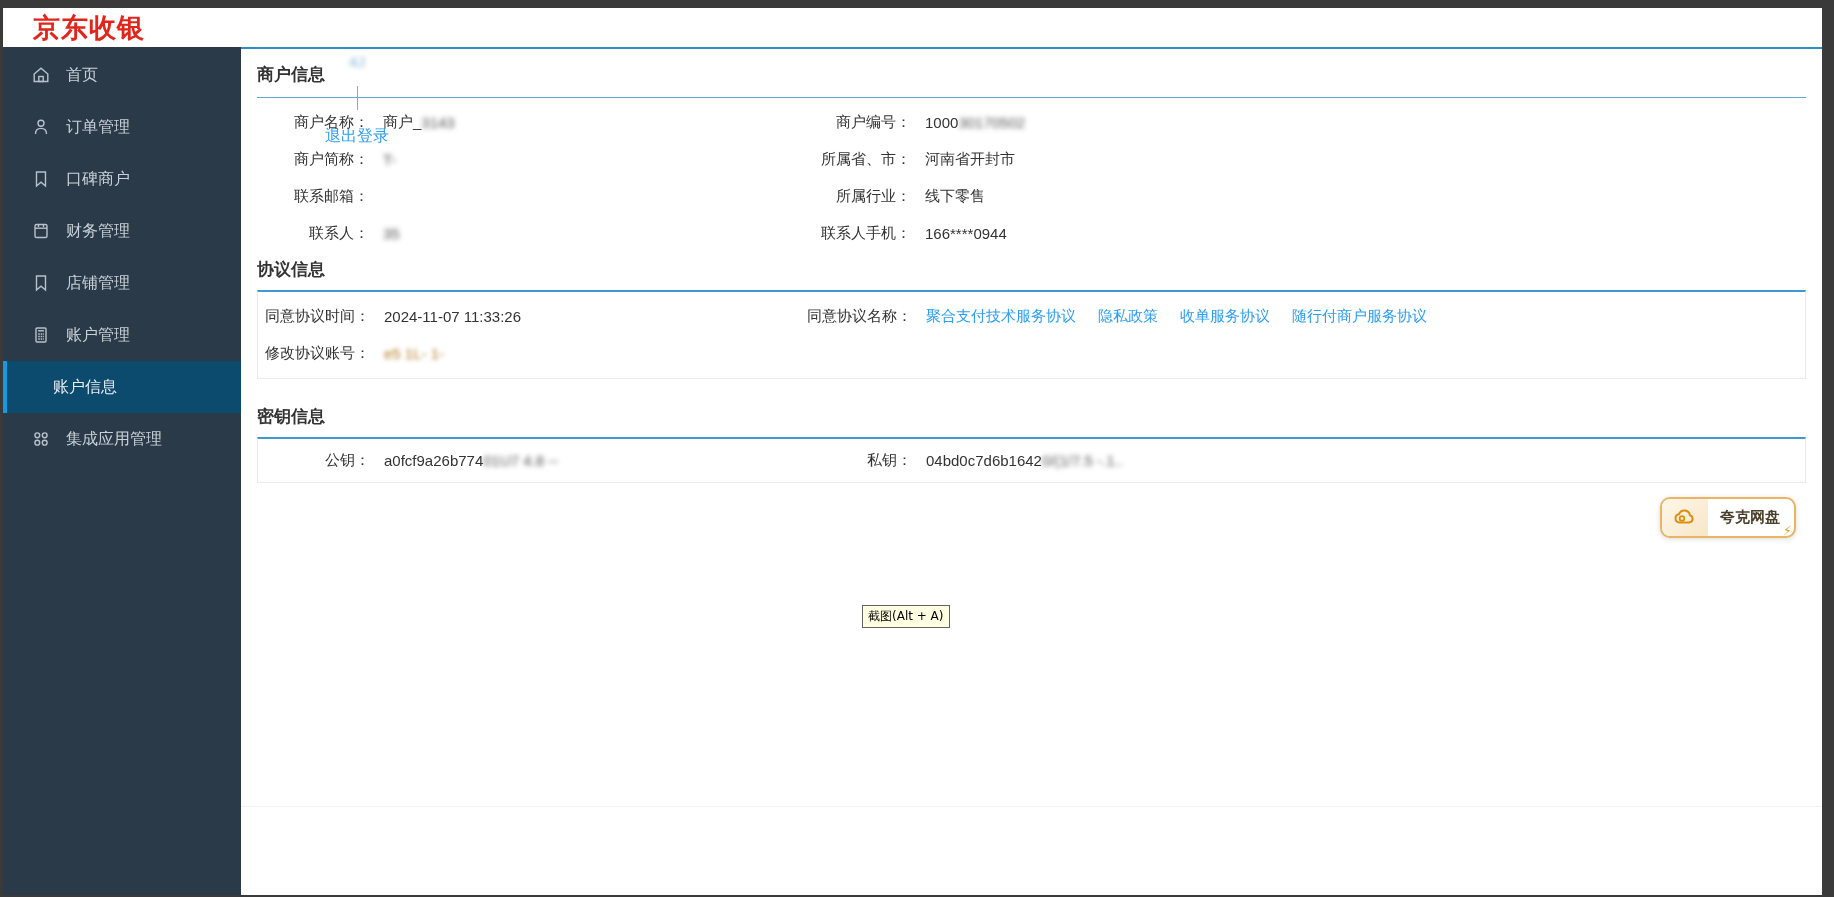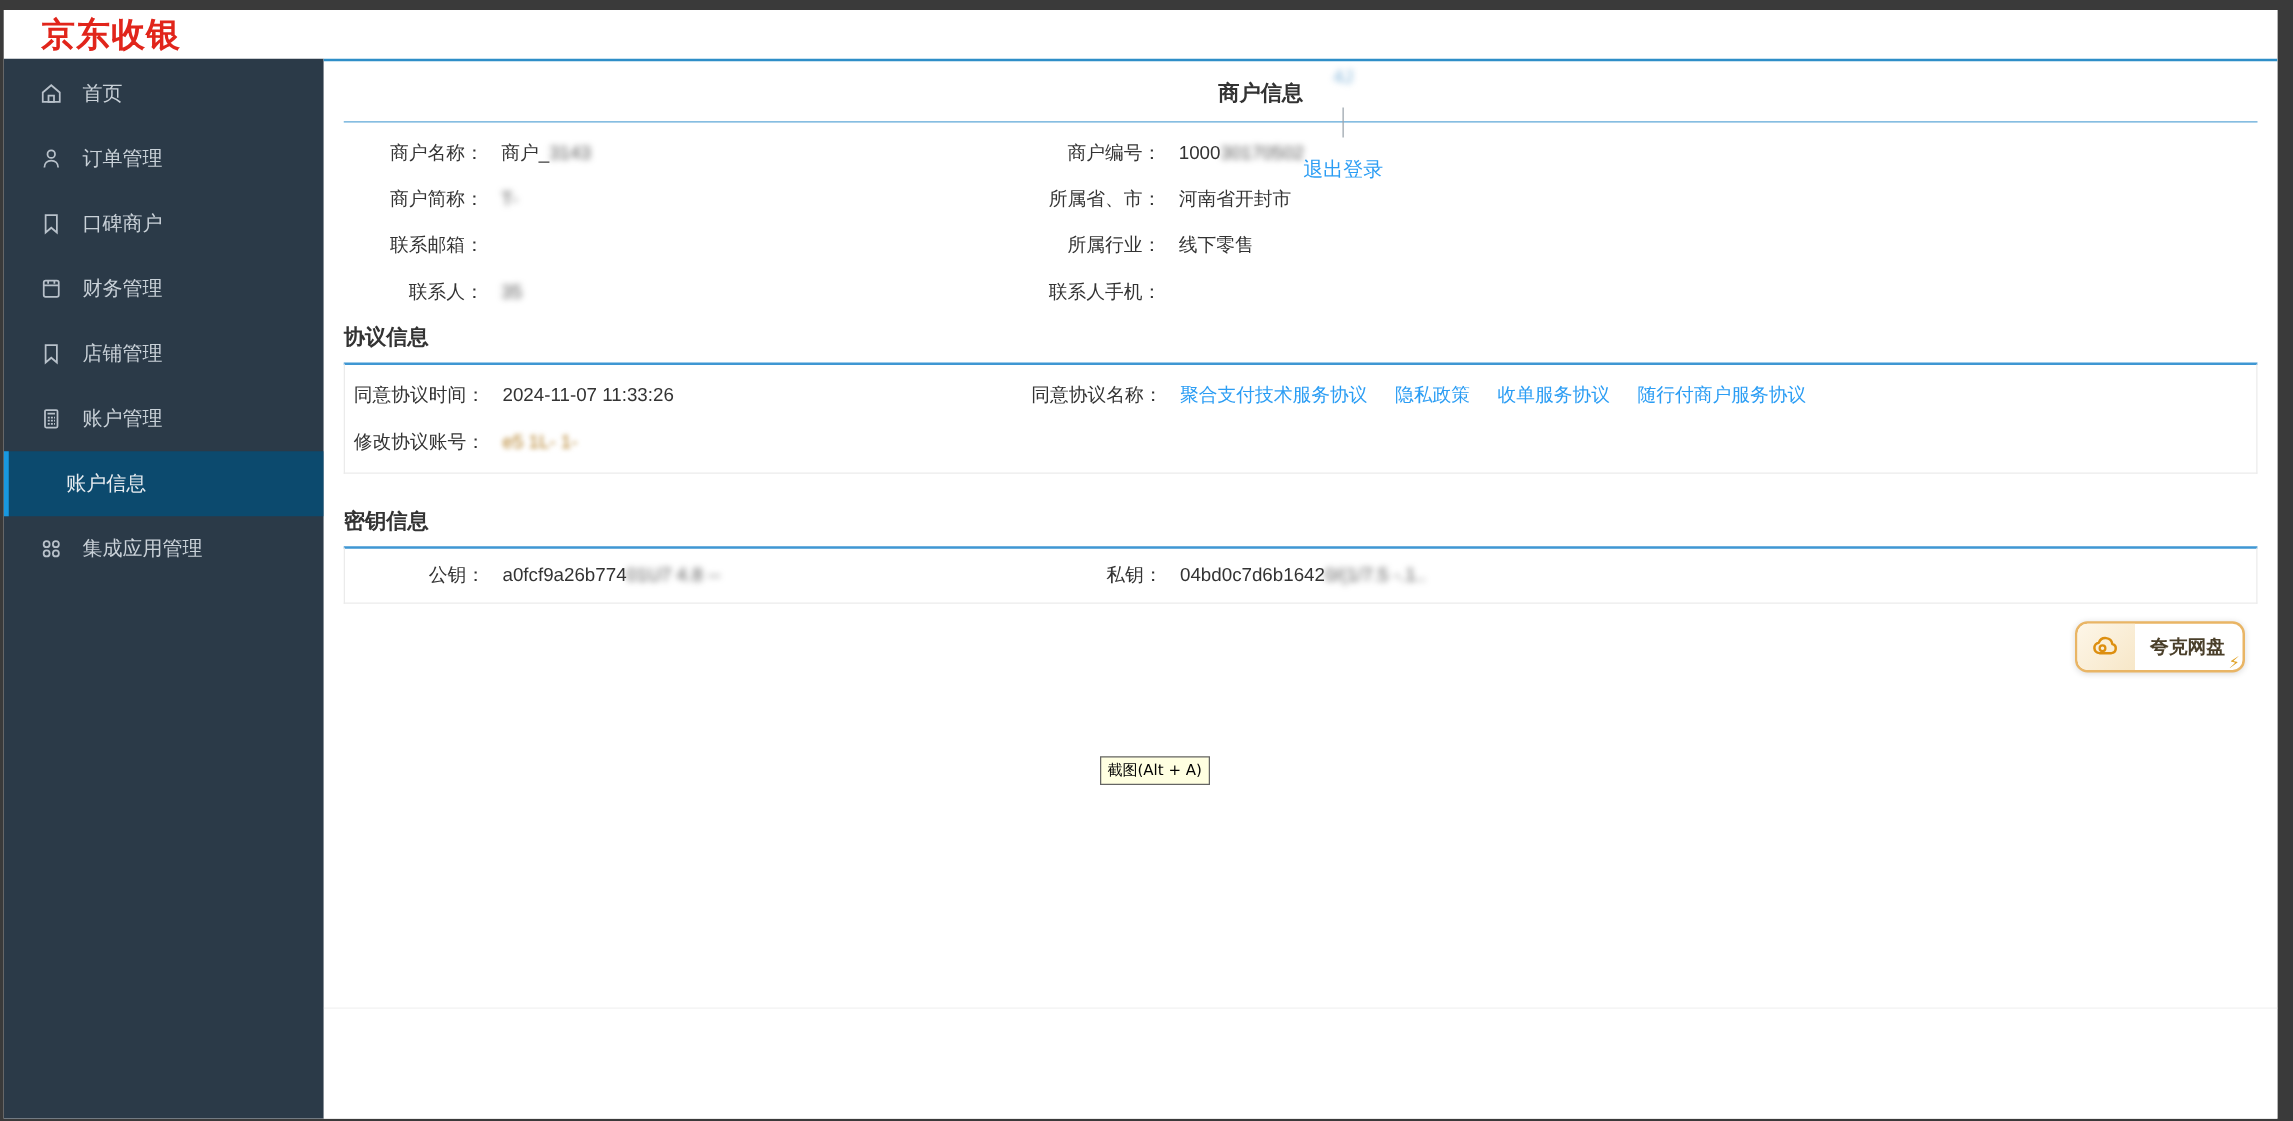--- a/index.html
+++ b/index.html
@@ -12,40 +12,40 @@
   }
   .window {
     position:absolute; top:8px; left:3px; right:12px; bottom:2px;
     background:#fff; display:flex; flex-direction:column; overflow:hidden;
   }
   
   .header { height:39px; background:#fff; display:flex; align-items:center; flex:0 0 auto; }
   .logo { margin-left:30px; font-size:27px; font-weight:900; color:#e1251b; letter-spacing:1px; }
   
   .app { flex:1; display:flex; min-height:0; }
-  .sidebar { width:256px; background:#2b3a48; flex:0 0 auto; padding-top:2px; }
+  .sidebar { width:238px; background:#2b3a48; flex:0 0 auto; padding-top:2px; }
   .nav-item {
     height:52px; display:flex; align-items:center; gap:15px;
     padding-left:28px; color:#c9d1d8; font-size:16px; cursor:pointer;
   }
   .nav-icon { width:20px; height:20px; display:inline-flex; }
   .nav-sub {
     height:52px; display:flex; align-items:center;
     padding-left:50px; color:#c9d1d8; font-size:16px; cursor:pointer;
   }
   .nav-sub.selected {
     background:#0c4a6e; color:#e8edf1;
     border-left:4px solid #1898e0; padding-left:46px;
   }
   
   .main {
     flex:1; background:#fff; border-top:2px solid #2e8ec8;
     position:relative; padding:0 16px; overflow:hidden;
   }
-  .topbar { height:46px; margin-top:2px; display:flex; align-items:center; justify-content:center; }
+  .topbar { height:46px; margin-top:2px; display:flex; align-items:center; justify-content:flex-start; }
   .sec-title { font-size:17px; font-weight:bold; color:#333; }
   .topbar-right { display:flex; align-items:center; gap:16px;flex-direction:column; }
   .masked-name { font-size:15px; color:#7fb2d8; filter:blur(2.5px); user-select:none; }
   .vdivider { width:1px; height:24px; background:#9aa4ac; }
   .logout { font-size:16px; color:#2b9df4; text-decoration:none; cursor:pointer; }
   .blue-rule { height:1px; background:#5fa8d8; }
   
   .grid { display:grid; grid-template-columns:112px 280px 262px 1fr; }
   .cell { height:37px; display:flex; align-items:center; font-size:15px; color:#333; white-space:nowrap; }
   .lbl { justify-content:flex-end; }
@@ -223,20 +223,21 @@
         <div class="cell val"></div>
         <div class="cell lbl">所属行业：</div>
         <div class="cell val">线下零售</div>
 
         <div class="cell lbl">联系人：</div>
         <div class="cell val">
             <span></span>
             <span class="masked">35</span>
           </div>
         <div class="cell lbl">联系人手机：</div>
+        <div class="cell val">166****0944</div>
       </div>
 
       <h3 class="h3">协议信息</h3>
       <div class="box">
         <div class="grid">
           <div class="cell lbl">同意协议时间：</div>
           <div class="cell val">2024-11-07 11:33:26</div>
           <div class="cell lbl">同意协议名称：</div>
           <div class="cell val links">
             <a class="agree-link">聚合支付技术服务协议</a>

